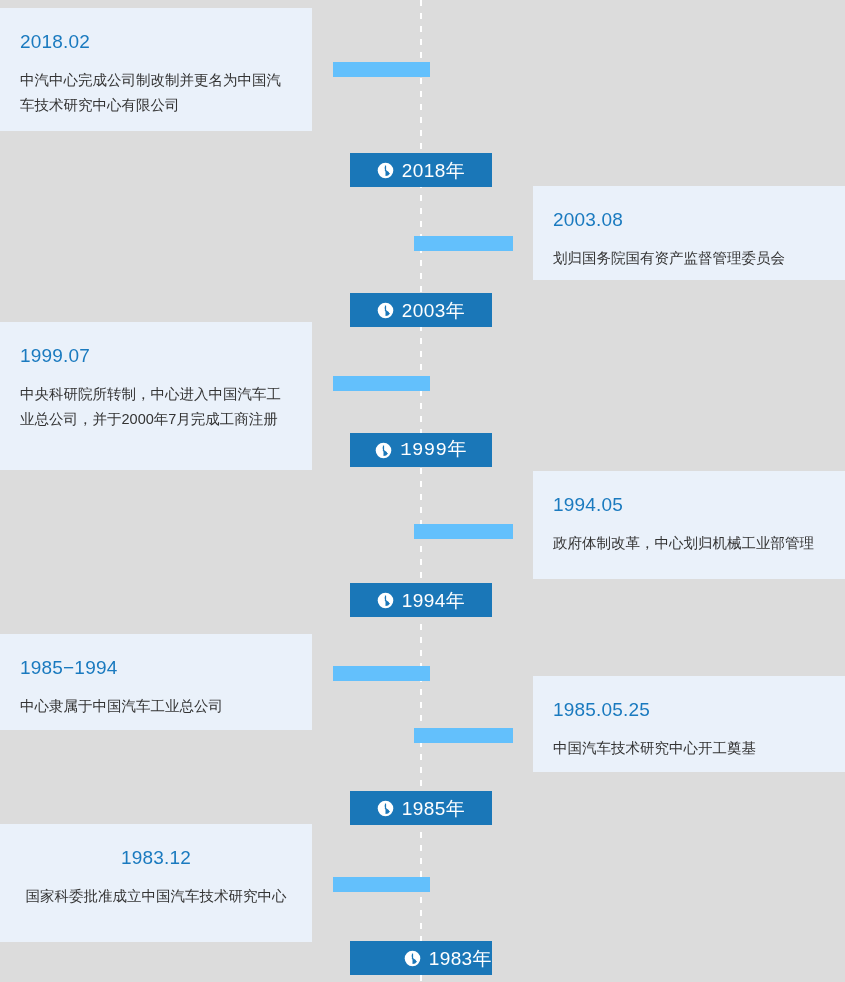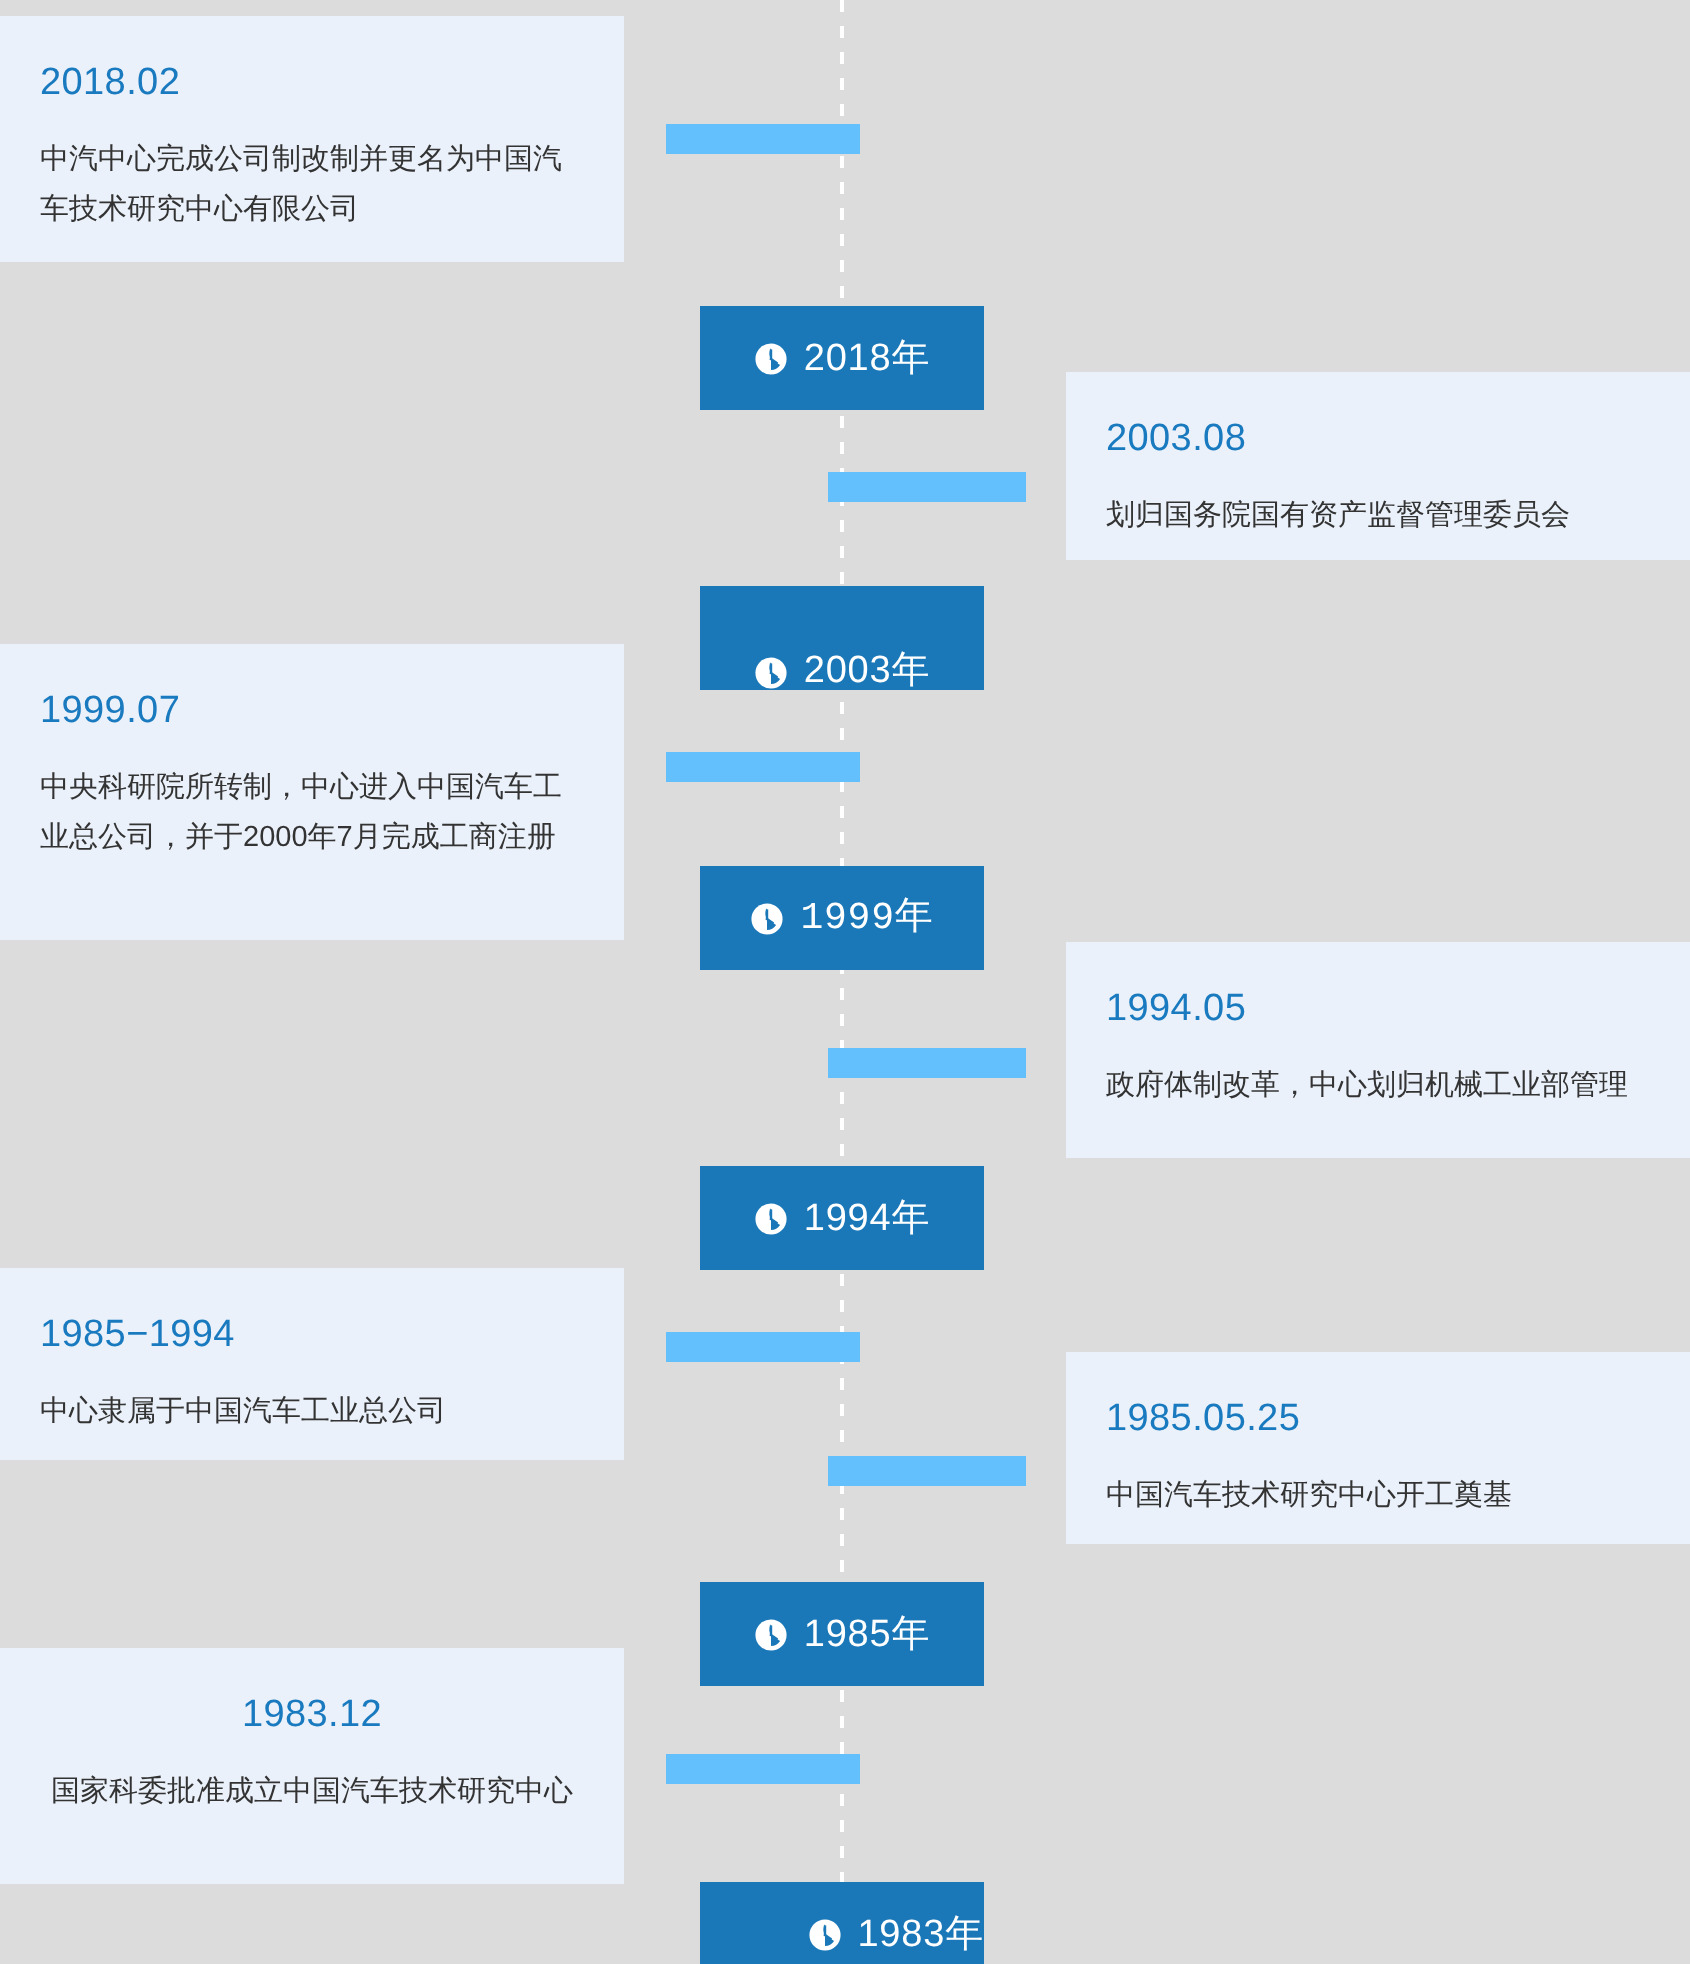--- a/index.html
+++ b/index.html
@@ -77,21 +77,21 @@
     z-index: 2;
   }
   .bar.left  { left: 333px; width: 97px; }
   .bar.right { left: 414px; width: 99px; }
 
   
   .badge {
     position: absolute;
     left: 350px;
     width: 142px;
-    height: 52px;
+    height: 34px;
     background: #1a77b8;
     color: #ffffff;
     display: flex;
     align-items: center;
     justify-content: center;
     z-index: 4;
   }
   .badge-icon {
     width: 17px;
     height: 17px;
@@ -160,21 +160,21 @@
           <svg class="badge-icon" viewBox="0 0 24 24" aria-hidden="true">
             <circle cx="12" cy="12" r="11" fill="#ffffff"></circle>
             <path d="M12 12 L12 4.2 A7.8 7.8 0 0 0 12 12 Z" fill="#1a77b8"></path>
             <path d="M12 12 L18.4 16.2 A7.8 7.8 0 0 1 12 19.8 Z" fill="#1a77b8"></path>
             <rect x="11.15" y="5.2" width="1.7" height="7.4" fill="#1a77b8"></rect>
             <rect x="11.4" y="11.2" width="6.2" height="1.7" fill="#1a77b8" transform="rotate(35 12 12)"></rect>
           </svg>
         </span>
         <span class="badge-label">2018年</span>
       </div>
-      <div class="badge" style="top: 293px; align-items: flex-end;">
+      <div class="badge" style="top: 293px;">
         <span style="display: flex;">
           <svg class="badge-icon" viewBox="0 0 24 24" aria-hidden="true">
             <circle cx="12" cy="12" r="11" fill="#ffffff"></circle>
             <path d="M12 12 L12 4.2 A7.8 7.8 0 0 0 12 12 Z" fill="#1a77b8"></path>
             <path d="M12 12 L18.4 16.2 A7.8 7.8 0 0 1 12 19.8 Z" fill="#1a77b8"></path>
             <rect x="11.15" y="5.2" width="1.7" height="7.4" fill="#1a77b8"></rect>
             <rect x="11.4" y="11.2" width="6.2" height="1.7" fill="#1a77b8" transform="rotate(35 12 12)"></rect>
           </svg>
         </span>
         <span class="badge-label">2003年</span>

